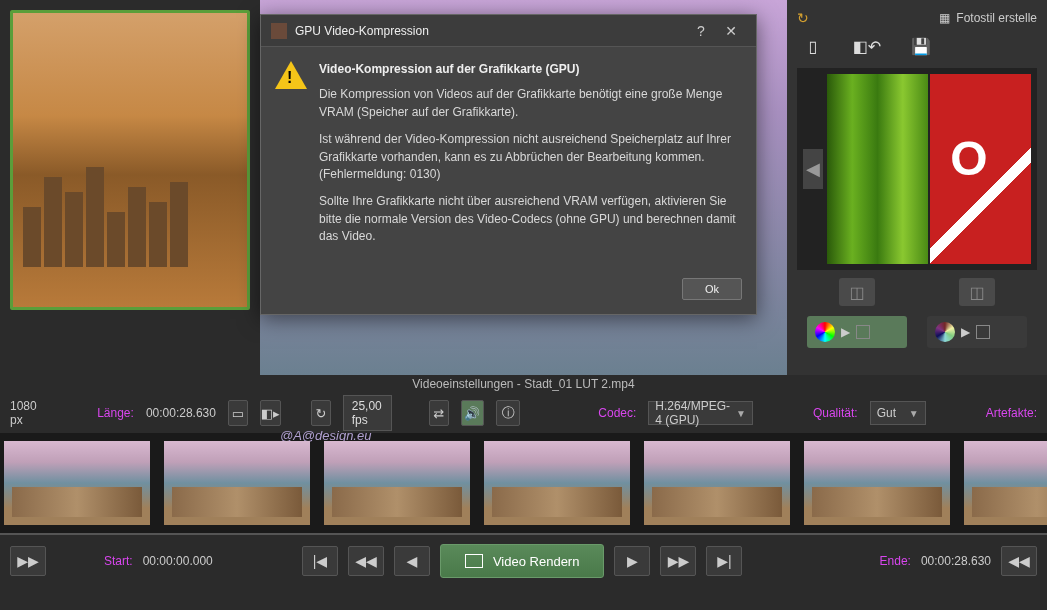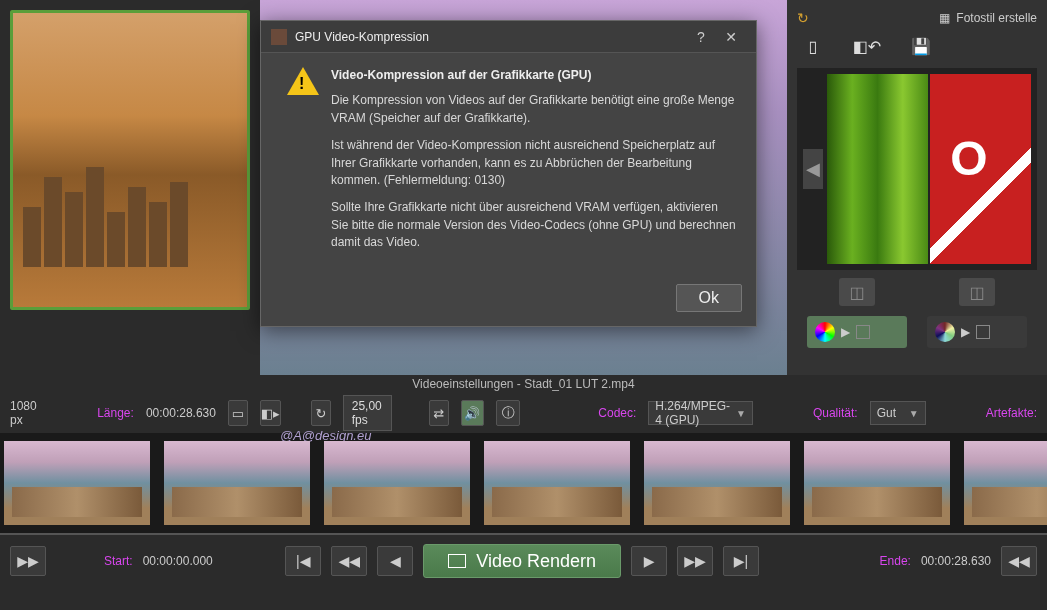--- a/index.html
+++ b/index.html
@@ -28,34 +28,34 @@
   .cube-row{display:flex;justify-content:space-around;margin-bottom:10px;}
   .cube-btn{width:36px;height:28px;background:#4a4a4a;border-radius:3px;display:flex;align-items:center;justify-content:center;color:#888;font-size:16px;}
   .color-row{display:flex;gap:20px;padding:0 10px;}
   .color-ctrl{flex:1;height:32px;background:#5a7a5a;border-radius:3px;display:flex;align-items:center;padding:0 8px;gap:6px;}
   .color-ctrl.dark{background:#3a3a3a;}
   .color-wheel{width:20px;height:20px;border-radius:50%;background:conic-gradient(red,yellow,lime,cyan,blue,magenta,red);}
   .arrow-sm{color:#ccc;font-size:12px;}
   .sq-icon{width:14px;height:14px;border:1px solid #888;}
 
   
-  .dialog{position:absolute;left:260px;top:20px;width:497px;background:#444;border:1px solid #666;box-shadow:0 4px 20px rgba(0,0,0,.5);z-index:100;}
+  .dialog{position:absolute;left:260px;top:14px;width:497px;background:#444;border:1px solid #666;box-shadow:0 4px 20px rgba(0,0,0,.5);z-index:100;}
   .dlg-titlebar{height:32px;background:#3c3c3c;display:flex;align-items:center;padding:0 10px;border-bottom:1px solid #555;}
   .dlg-titlebar .app-ico{width:16px;height:16px;background:#6a4a3a;margin-right:8px;}
   .dlg-title{flex:1;font-size:12px;color:#eee;}
   .dlg-help,.dlg-close{width:30px;text-align:center;color:#ccc;font-size:14px;cursor:pointer;}
-  .dlg-body{padding:14px 18px 14px 26px;display:flex;gap:12px;}
+  .dlg-body{padding:14px 18px 14px 14px;display:flex;gap:12px;}
   .warn-icon{width:32px;height:32px;flex-shrink:0;}
   .warn-tri{width:0;height:0;border-left:16px solid transparent;border-right:16px solid transparent;border-bottom:28px solid #f5c518;position:relative;}
   .warn-tri::after{content:"!";position:absolute;left:-4px;top:8px;color:#000;font-weight:bold;font-size:16px;}
   .dlg-text{font-size:12px;color:#d8d8d8;line-height:1.45;}
   .dlg-text .hdr{font-weight:bold;color:#eee;margin-bottom:8px;}
   .dlg-text p{margin-bottom:10px;}
   .dlg-footer{padding:8px 14px 14px;display:flex;justify-content:flex-end;}
-  .ok-btn{background:#555;border:1px solid #777;color:#eee;padding:4px 22px;font-size:16px;cursor:pointer;border-radius:2px;}
+  .ok-btn{background:#555;border:1px solid #777;color:#eee;padding:4px 22px;font-size:11px;cursor:pointer;border-radius:2px;}
 
   
   .settings-title{text-align:center;font-size:12px;color:#bbb;padding:2px;}
   .settings-bar{height:40px;background:#2b2b2b;display:flex;align-items:center;gap:12px;padding:0 10px;font-size:12px;}
   .sbtn{width:30px;height:26px;background:#3a3a3a;border:1px solid #555;border-radius:2px;display:flex;align-items:center;justify-content:center;font-size:13px;color:#ccc;}
   .sbtn.big{width:36px;}
   .sbtn.green{background:#5a7a5a;}
   .fps-box{background:#3a3a3a;border:1px solid #555;padding:3px 8px;font-size:12px;color:#ddd;}
   .combo{background:#3a3a3a;border:1px solid #555;height:24px;display:flex;align-items:center;padding:0 6px;gap:6px;font-size:12px;}
   .combo .dd{color:#aaa;font-size:10px;}
@@ -64,21 +64,21 @@
   
   .filmstrip{height:100px;background:#1a1a1a;display:flex;gap:14px;padding:8px 4px;overflow:hidden;}
   .film-frame{width:146px;height:84px;flex-shrink:0;background:linear-gradient(180deg,#d8b8d0 0%,#c0a0b8 25%,#7090a0 50%,#a0805a 80%);position:relative;}
   .film-frame::after{content:"";position:absolute;bottom:8px;left:8px;right:8px;height:30px;background:linear-gradient(90deg,#8a6a4a,#b0906a,#7a5a3a);}
 
   .sep-line{height:2px;background:#555;}
 
   
   .playback{height:52px;background:#2b2b2b;display:flex;align-items:center;gap:10px;padding:0 10px;font-size:12px;}
   .pbtn{width:36px;height:30px;background:#3a3a3a;border:1px solid #555;border-radius:2px;display:flex;align-items:center;justify-content:center;color:#ccc;font-size:14px;}
-  .render-btn{background:linear-gradient(#5a8a5a,#4a7a4a);border:1px solid #6a9a6a;height:34px;padding:0 24px;border-radius:3px;display:flex;align-items:center;gap:10px;color:#fff;font-size:18px;}
+  .render-btn{background:linear-gradient(#5a8a5a,#4a7a4a);border:1px solid #6a9a6a;height:34px;padding:0 24px;border-radius:3px;display:flex;align-items:center;gap:10px;color:#fff;font-size:13px;}
   .film-ico{width:18px;height:14px;border:1px solid #fff;position:relative;}
   .spacer{flex:1;}
   .lbl{color:#d946ef;margin-left:48px;}
 </style>
 </head>
 <body>
 
 <div class="top-area">
   <div class="left-panel">
     <div class="preview-frame">

